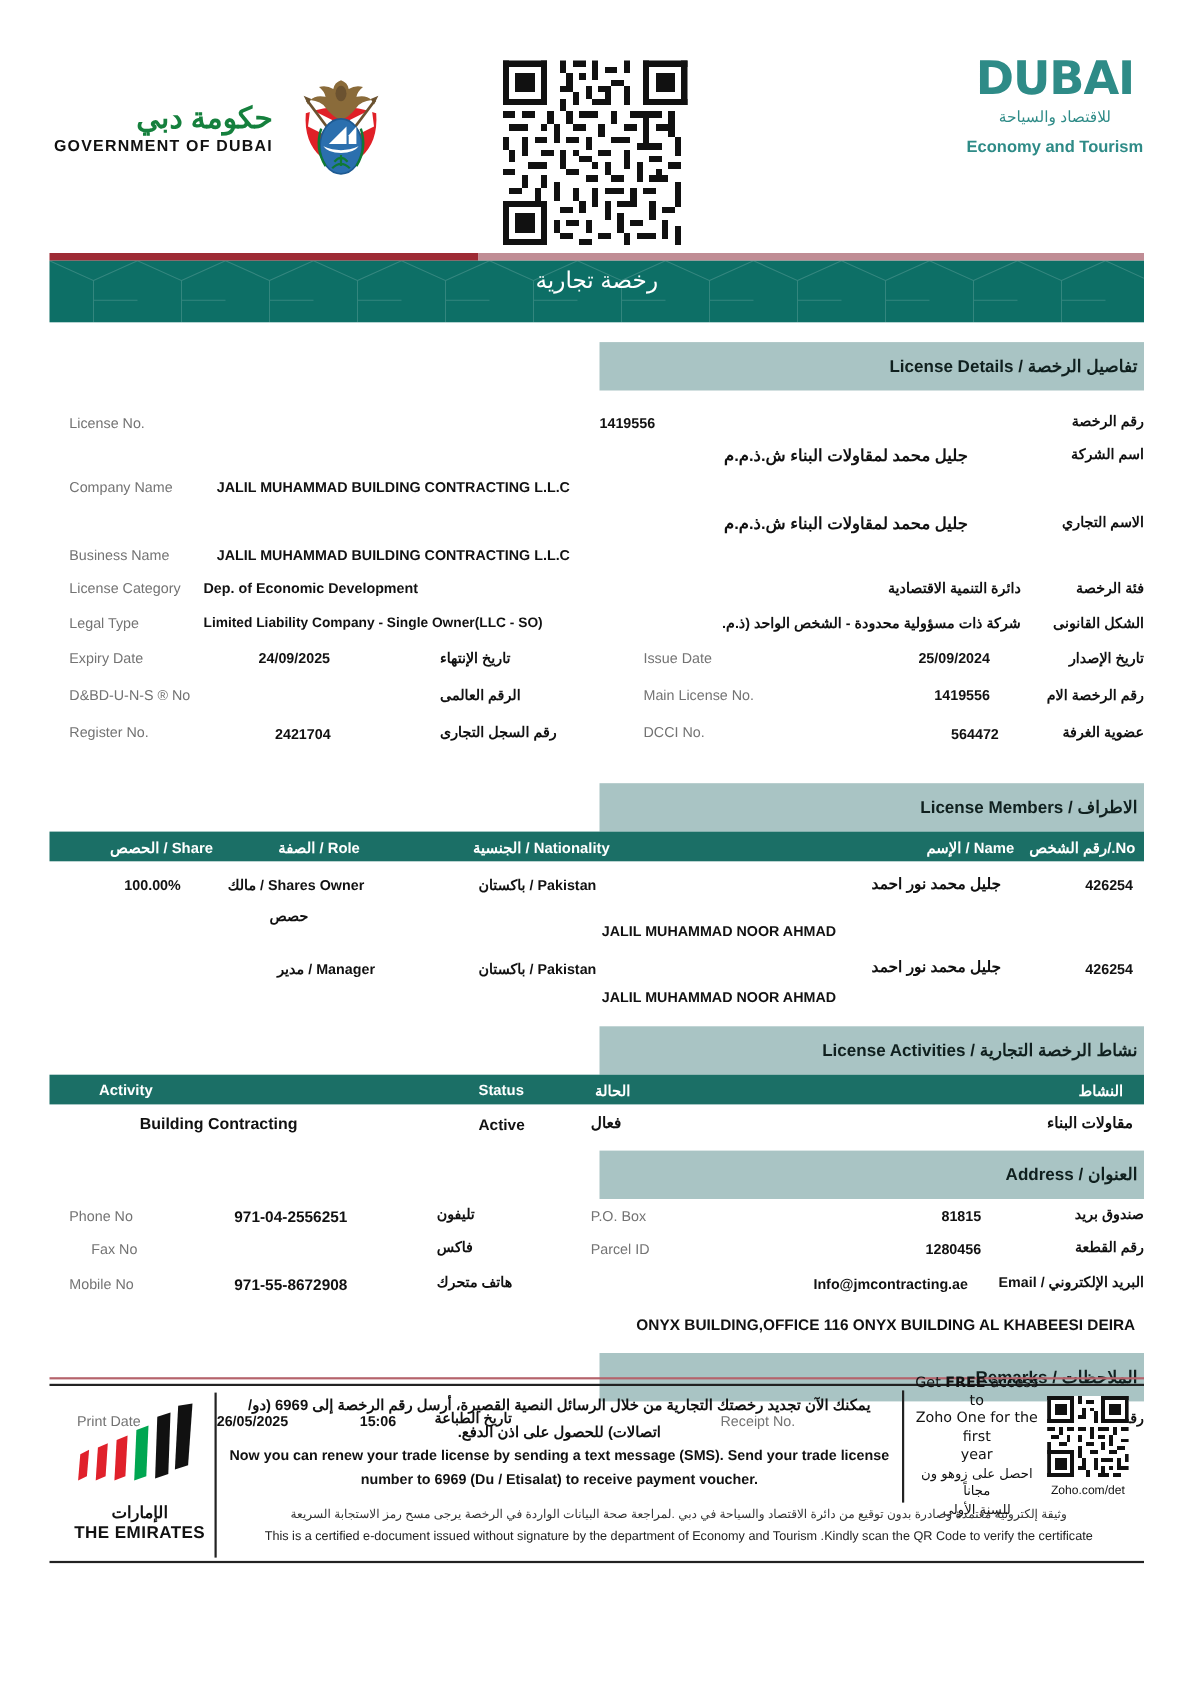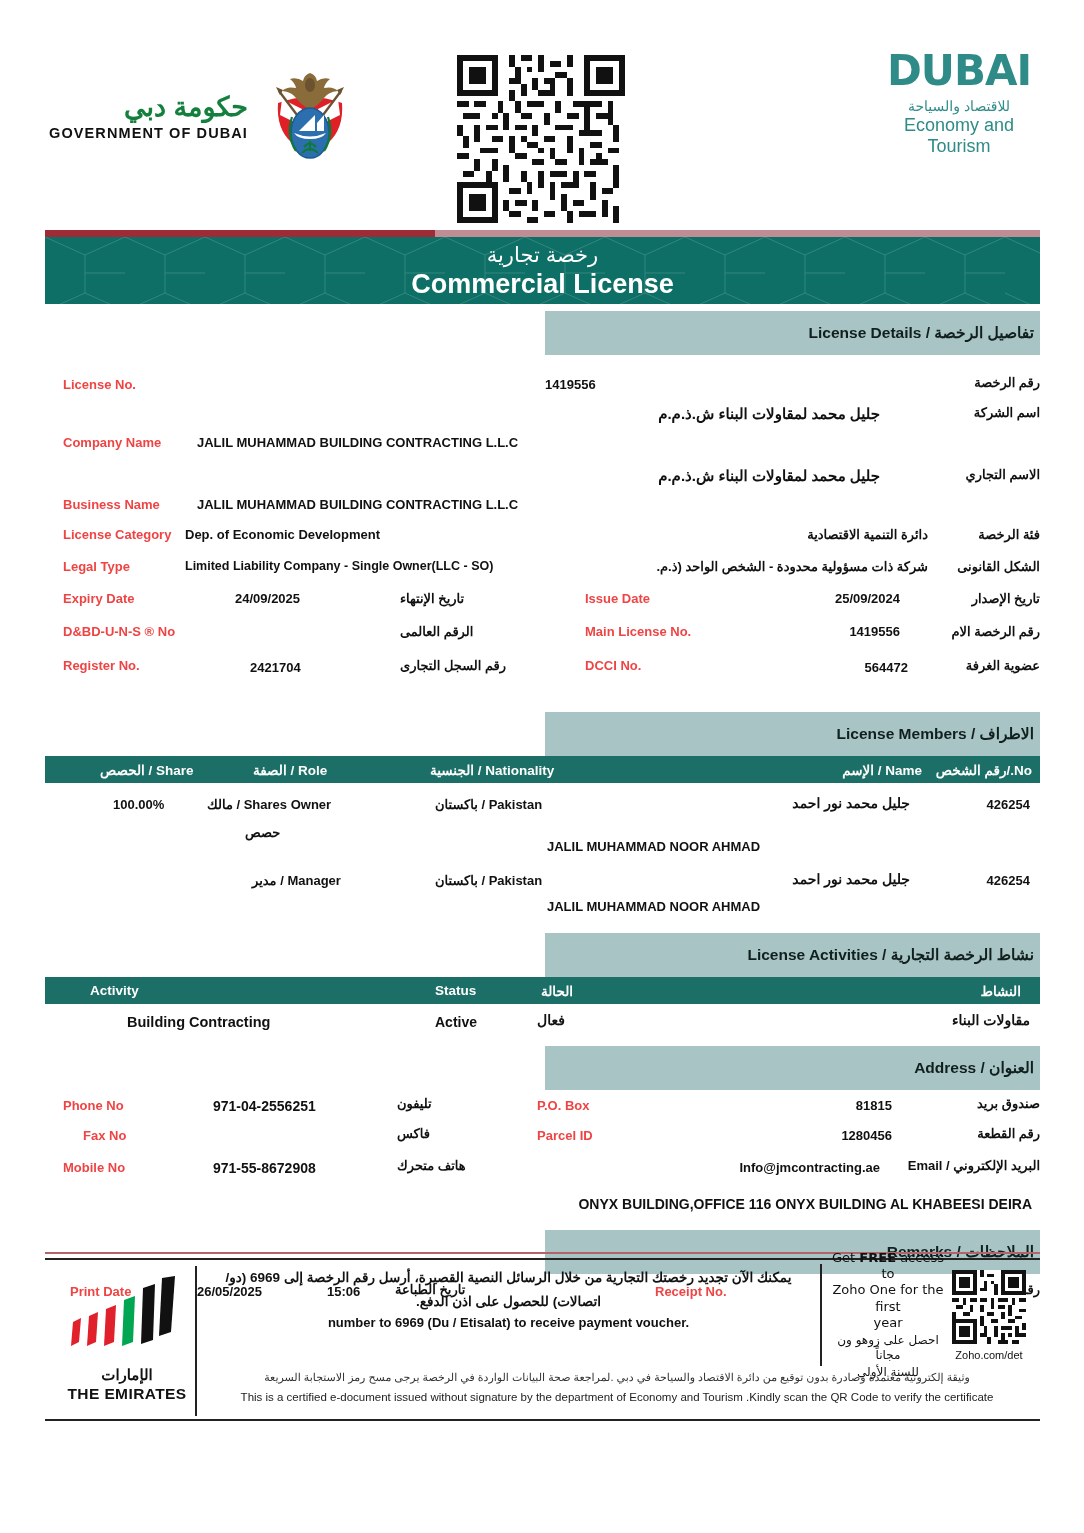--- a/index.html
+++ b/index.html
@@ -88,24 +88,24 @@
     font-family: "DejaVu Sans", sans-serif;
   }
   .det-ar {
     font-size: 14px;
     color: #2e8b87;
     direction: rtl;
     margin-top: 6px;
     letter-spacing: 1px;
   }
   .det-en {
-    font-size: 18px;
-    font-weight: normal;
+    font-size: 15px;
+    font-weight: bold;
     color: #2e8b87;
-    margin-top: 1px;
+    margin-top: 11px;
   }
 
   
   .banner-wrap {
     position: absolute;
     left: 45px; top: 230px;
     width: 995px;
   }
   .banner-topline {
     height: 7px;
@@ -114,21 +114,21 @@
   }
   .banner-topline-light {
     position: absolute;
     left: 390px; top: 0;
     height: 7px;
     width: 605px;
     background: #c08d95;
   }
   .banner {
     position: relative;
-    height: 67px;
+    height: 56px;
     background: #0d6f66;
     overflow: hidden;
     text-align: center;
   }
   .banner-pattern {
     position: absolute;
     left: 0; top: 0; right: 0; bottom: 0;
     opacity: 0.16;
   }
   .banner-ar {
@@ -177,21 +177,21 @@
 
   .row {
     position: relative;
     width: 995px;
   }
   .cell {
     position: absolute;
     font-size: 13px;
     white-space: nowrap;
   }
-  .lbl-en { font-weight: bold; color: #ef4444; }
+  .lbl-en { font-weight: normal; color: #737373; }
   .lbl-ar { font-weight: bold; color: #111; direction: rtl; }
   .val    { font-weight: bold; color: #111; }
   .val-ar { font-weight: bold; color: #111; direction: rtl; }
 
   
   .tblhead {
     position: relative;
     height: 27px;
     background: #1b6f66;
     color: #ffffff;
@@ -486,21 +486,20 @@
       <div class="banner-topline-light"></div>
     </div>
     <div class="banner">
       <svg class="banner-pattern" width="995" height="74" viewBox="0 0 995 74" preserveAspectRatio="none">
         <g stroke="#ffffff" stroke-width="1" fill="none">
           <path d="M0 0 L40 18 L40 56 L0 74 M40 18 L80 0 M40 56 L80 74 M80 0 L120 18 L120 56 L80 74 M120 18 L160 0 M120 56 L160 74 M160 0 L200 18 L200 56 L160 74 M200 18 L240 0 M200 56 L240 74 M240 0 L280 18 L280 56 L240 74 M280 18 L320 0 M280 56 L320 74 M320 0 L360 18 L360 56 L320 74 M360 18 L400 0 M360 56 L400 74 M400 0 L440 18 L440 56 L400 74 M440 18 L480 0 M440 56 L480 74 M480 0 L520 18 L520 56 L480 74 M520 18 L560 0 M520 56 L560 74 M560 0 L600 18 L600 56 L560 74 M600 18 L640 0 M600 56 L640 74 M640 0 L680 18 L680 56 L640 74 M680 18 L720 0 M680 56 L720 74 M720 0 L760 18 L760 56 L720 74 M760 18 L800 0 M760 56 L800 74 M800 0 L840 18 L840 56 L800 74 M840 18 L880 0 M840 56 L880 74 M880 0 L920 18 L920 56 L880 74 M920 18 L960 0 M920 56 L960 74 M960 0 L995 16 M960 56 L995 72"></path>
           <path d="M40 36 L80 36 M120 36 L160 36 M200 36 L240 36 M280 36 L320 36 M360 36 L400 36 M440 36 L480 36 M520 36 L560 36 M600 36 L640 36 M680 36 L720 36 M760 36 L800 36 M840 36 L880 36 M920 36 L960 36"></path>
         </g>
       </svg>
       <div class="banner-ar">رخصة تجارية</div>
-      <div class="banner-en">Commercial License</div>
     </div>
   </div>
 
   <div class="content">
 
     <div class="secbar">
       <span class="secbar-txt">تفاصيل الرخصة  /  License Details</span>
     </div>
 
     <div class="row" style="height:46px;">
@@ -679,20 +678,21 @@
           </g>
         </svg>
       </div>
       <div class="em-ar">الإمارات</div>
       <div class="em-en">THE EMIRATES</div>
     </div>
 
     <div class="sms-box">
       <div class="sms-ar">يمكنك الآن تجديد رخصتك التجارية من خلال الرسائل النصية القصيرة، أرسل رقم الرخصة إلى 6969 (دو/</div>
       <div class="sms-ar">اتصالات) للحصول على اذن الدفع.</div>
+      <div class="sms-en">Now you can renew your trade license by sending a text message (SMS).  Send your trade license</div>
       <div class="sms-en">number to 6969 (Du / Etisalat) to receive payment voucher.</div>
     </div>
 
     <div class="zoho-box">
       <div class="zoho-txt">
         <div><span>Get </span><b>FREE</b><span> access to</span></div>
         <div>Zoho One for the first</div>
         <div>year</div>
         <div class="zoho-ar">احصل على زوهو ون مجاناً</div>
         <div class="zoho-ar">للسنة الأولى</div>

